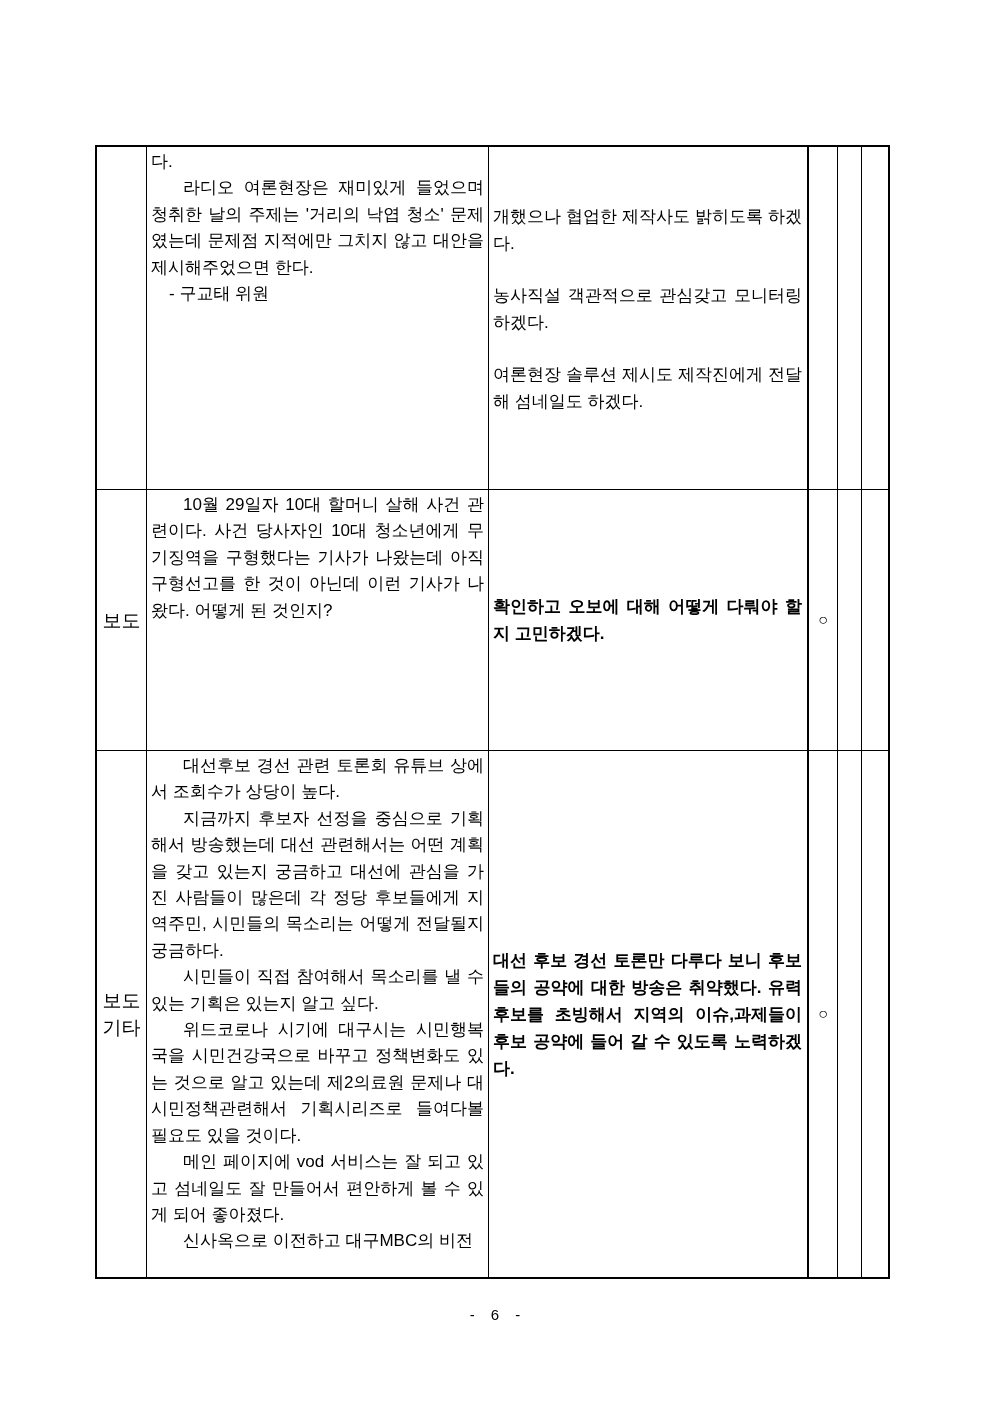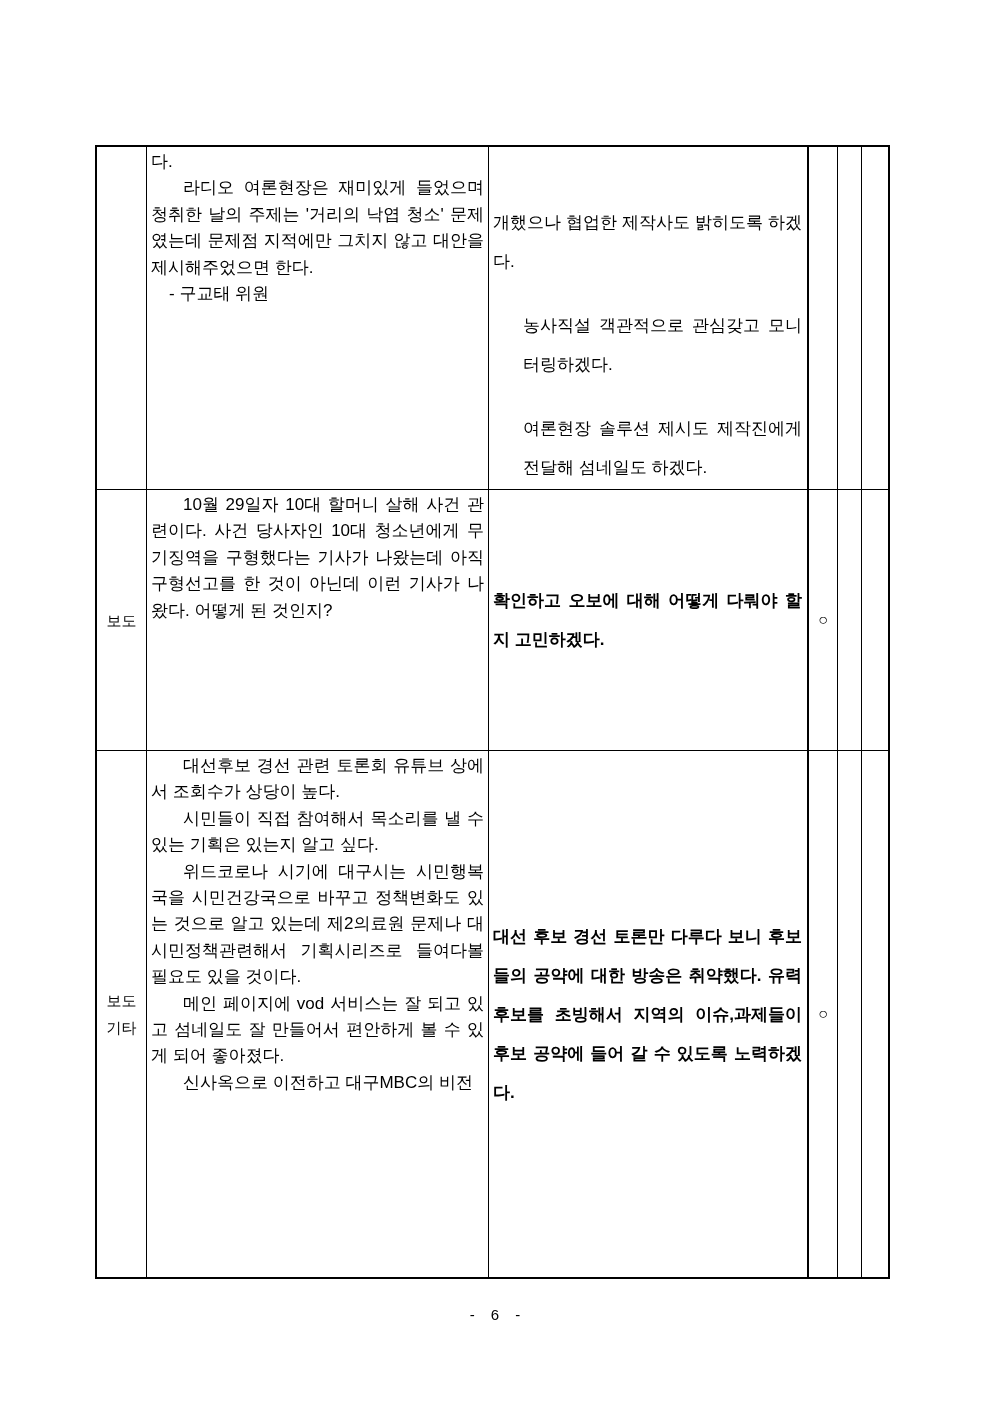--- a/index.html
+++ b/index.html
@@ -32,21 +32,21 @@
   }
   .cell.last-col { border-right: none; }
   .cell.last-row { border-bottom: none; }
   .cell.resp { border-right: 2px solid #000000; }
 
   .category {
     display: flex;
     flex-direction: column;
     align-items: center;
     justify-content: center;
-    font-size: 15px;
+    font-size: 19px;
     line-height: 27px;
     text-align: center;
   }
   .opinion {
     padding: 2px 4px 0 4px;
     font-size: 17px;
     line-height: 26.4px;
   }
   .opinion p, .response p {
     margin: 0;
@@ -54,25 +54,25 @@
     text-align-last: left;
   }
   .opinion p.indent { text-indent: 32px; }
   .opinion p.signature {
     text-indent: 18px;
     text-align: center;
   }
   .response {
     padding: 0 5px 0 4px;
     font-size: 17px;
-    line-height: 39px;
+    line-height: 27px;
   }
   .response.top-align { display: block; }
   .response.top-align p.r1-first { margin-top: 56px; }
-  .response.top-align p.r1-gap { margin-top: 25px; margin-left: 30px; }
+  .response.top-align p.r1-gap { margin-top: 25px; }
   .response.middle-align {
     display: flex;
     flex-direction: column;
     justify-content: center;
     font-weight: bold;
   }
   .mark {
     display: flex;
     align-items: center;
     justify-content: center;
@@ -137,20 +137,21 @@
   <div class="cell mark last-col">
     <span></span>
   </div>
 
   <div class="cell category last-row">
     <span>보도</span>
     <span>기타</span>
   </div>
   <div class="cell opinion last-row">
     <p class="indent">대선후보 경선 관련 토론회 유튜브 상에서 조회수가 상당이 높다.</p>
+    <p class="indent">지금까지 후보자 선정을 중심으로 기획해서 방송했는데 대선 관련해서는 어떤 계획을 갖고 있는지 궁금하고 대선에 관심을 가진 사람들이 많은데 각 정당 후보들에게 지역주민, 시민들의 목소리는 어떻게 전달될지 궁금하다.</p>
     <p class="indent">시민들이 직접 참여해서 목소리를 낼 수 있는 기획은 있는지 알고 싶다.</p>
     <p class="indent">위드코로나 시기에 대구시는 시민행복국을 시민건강국으로 바꾸고 정책변화도 있는 것으로 알고 있는데 제2의료원 문제나 대 시민정책관련해서 기획시리즈로 들여다볼 필요도 있을 것이다.</p>
     <p class="indent">메인 페이지에 vod 서비스는 잘 되고 있고 섬네일도 잘 만들어서 편안하게 볼 수 있게 되어 좋아졌다.</p>
     <p class="indent">신사옥으로 이전하고 대구MBC의 비전</p>
   </div>
   <div class="cell response resp middle-align last-row">
     <p>대선 후보 경선 토론만 다루다 보니 후보들의 공약에 대한 방송은 취약했다. 유력후보를 초빙해서 지역의 이슈,과제들이 후보 공약에 들어 갈 수 있도록 노력하겠다.</p>
   </div>
   <div class="cell mark last-row">
     <span>○</span>

